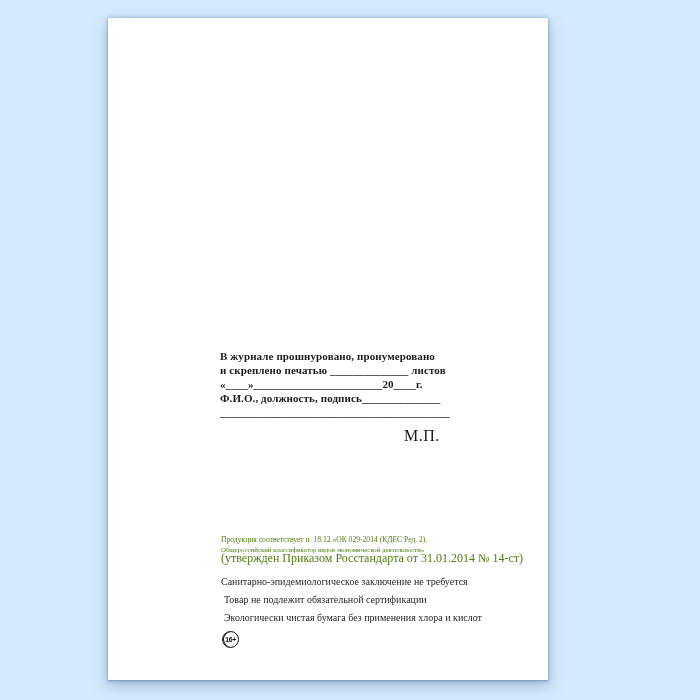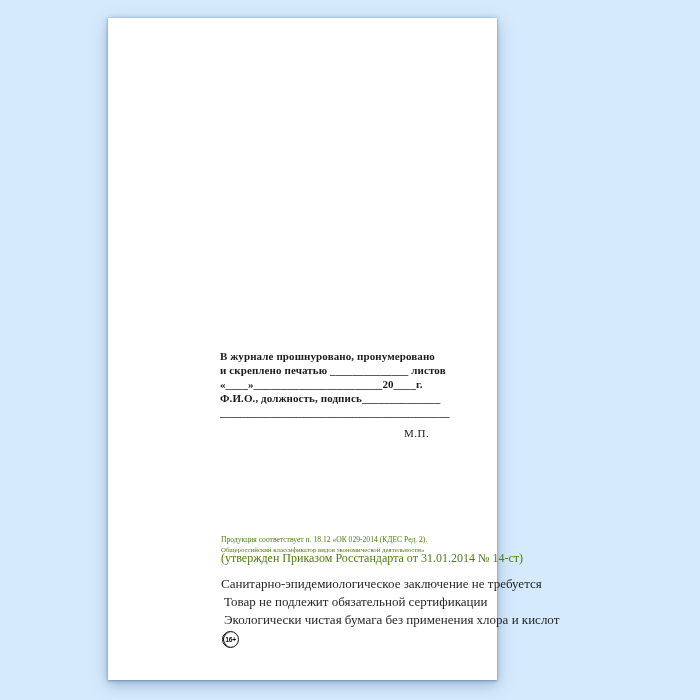--- a/index.html
+++ b/index.html
@@ -14,21 +14,21 @@
   .stage {
     position: relative;
     width: 700px;
     height: 700px;
     background: #d5eafc;
   }
   .page {
     position: absolute;
     left: 108px;
     top: 18px;
-    width: 389px;
+    width: 440px;
     height: 662px;
     background: #ffffff;
     box-shadow: 0 1px 2px rgba(104, 138, 178, 0.75),
                 0 5px 14px rgba(104, 138, 178, 0.55),
                 0 0 4px rgba(104, 138, 178, 0.45);
   }
   
   .stamp-block {
     position: absolute;
     left: 112px;
@@ -38,39 +38,39 @@
     font-size: 11px;
     line-height: 14px;
     white-space: nowrap;
     letter-spacing: 0.1px;
   }
   .seal-abbr {
     position: absolute;
     left: 296px;
     top: 409px;
     color: #1b1b1b;
-    font-size: 11px;
+    font-size: 16px;
     font-weight: normal;
     letter-spacing: 0.5px;
   }
   
   .compliance {
     position: absolute;
     left: 113px;
     top: 517px;
     color: #4d7c0f;
     white-space: nowrap;
   }
   .compliance .c1 { font-size: 7.6px; line-height: 9.5px; }
   .compliance .c2 { font-size: 6.8px; line-height: 9.5px; }
   .compliance .c3 { font-size: 12px; line-height: 9.5px; }
   .note {
     position: absolute;
     color: #262626;
-    font-size: 13px;
+    font-size: 10px;
     white-space: nowrap;
   }
   .note-1 { left: 113px; top: 558px; }
   .note-2 { left: 116px; top: 576px; }
   .note-3 { left: 116px; top: 594px; }
   
   .age-badge {
     position: absolute;
     left: 114px;
     top: 613px;

